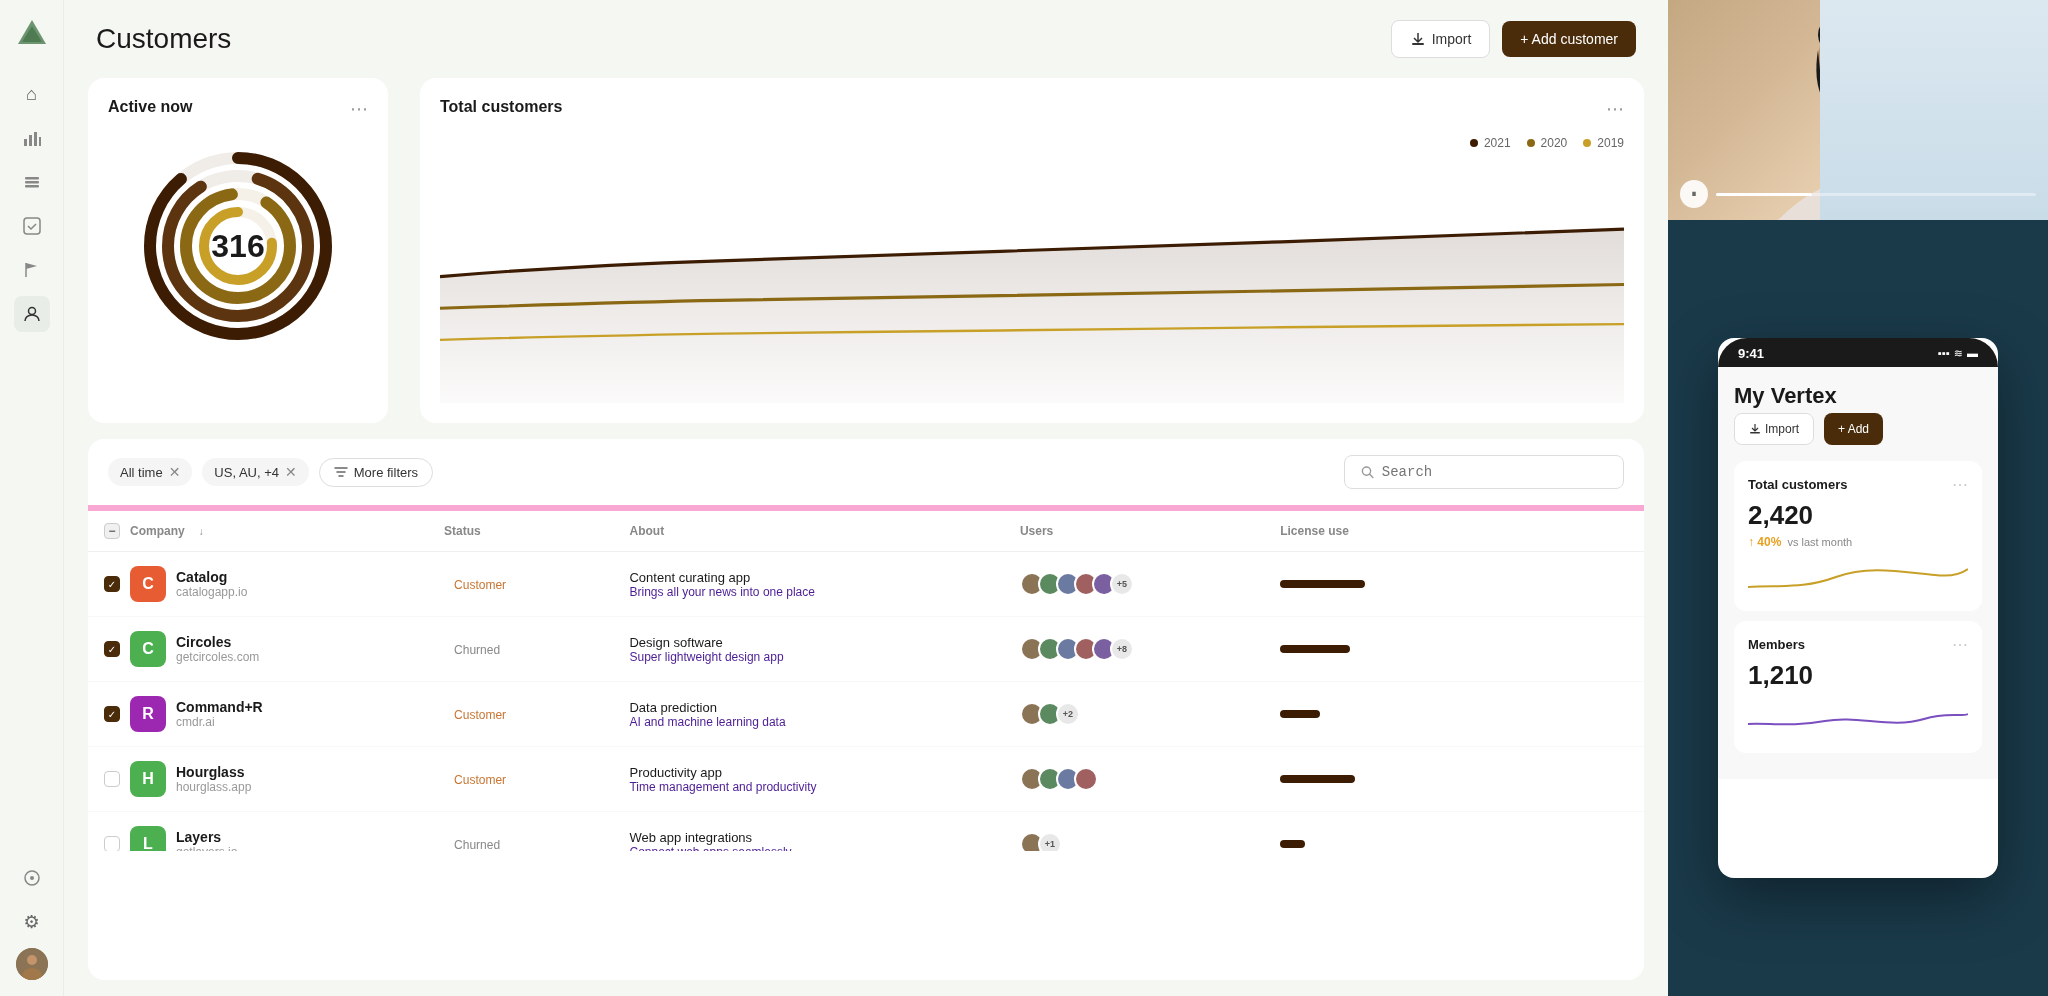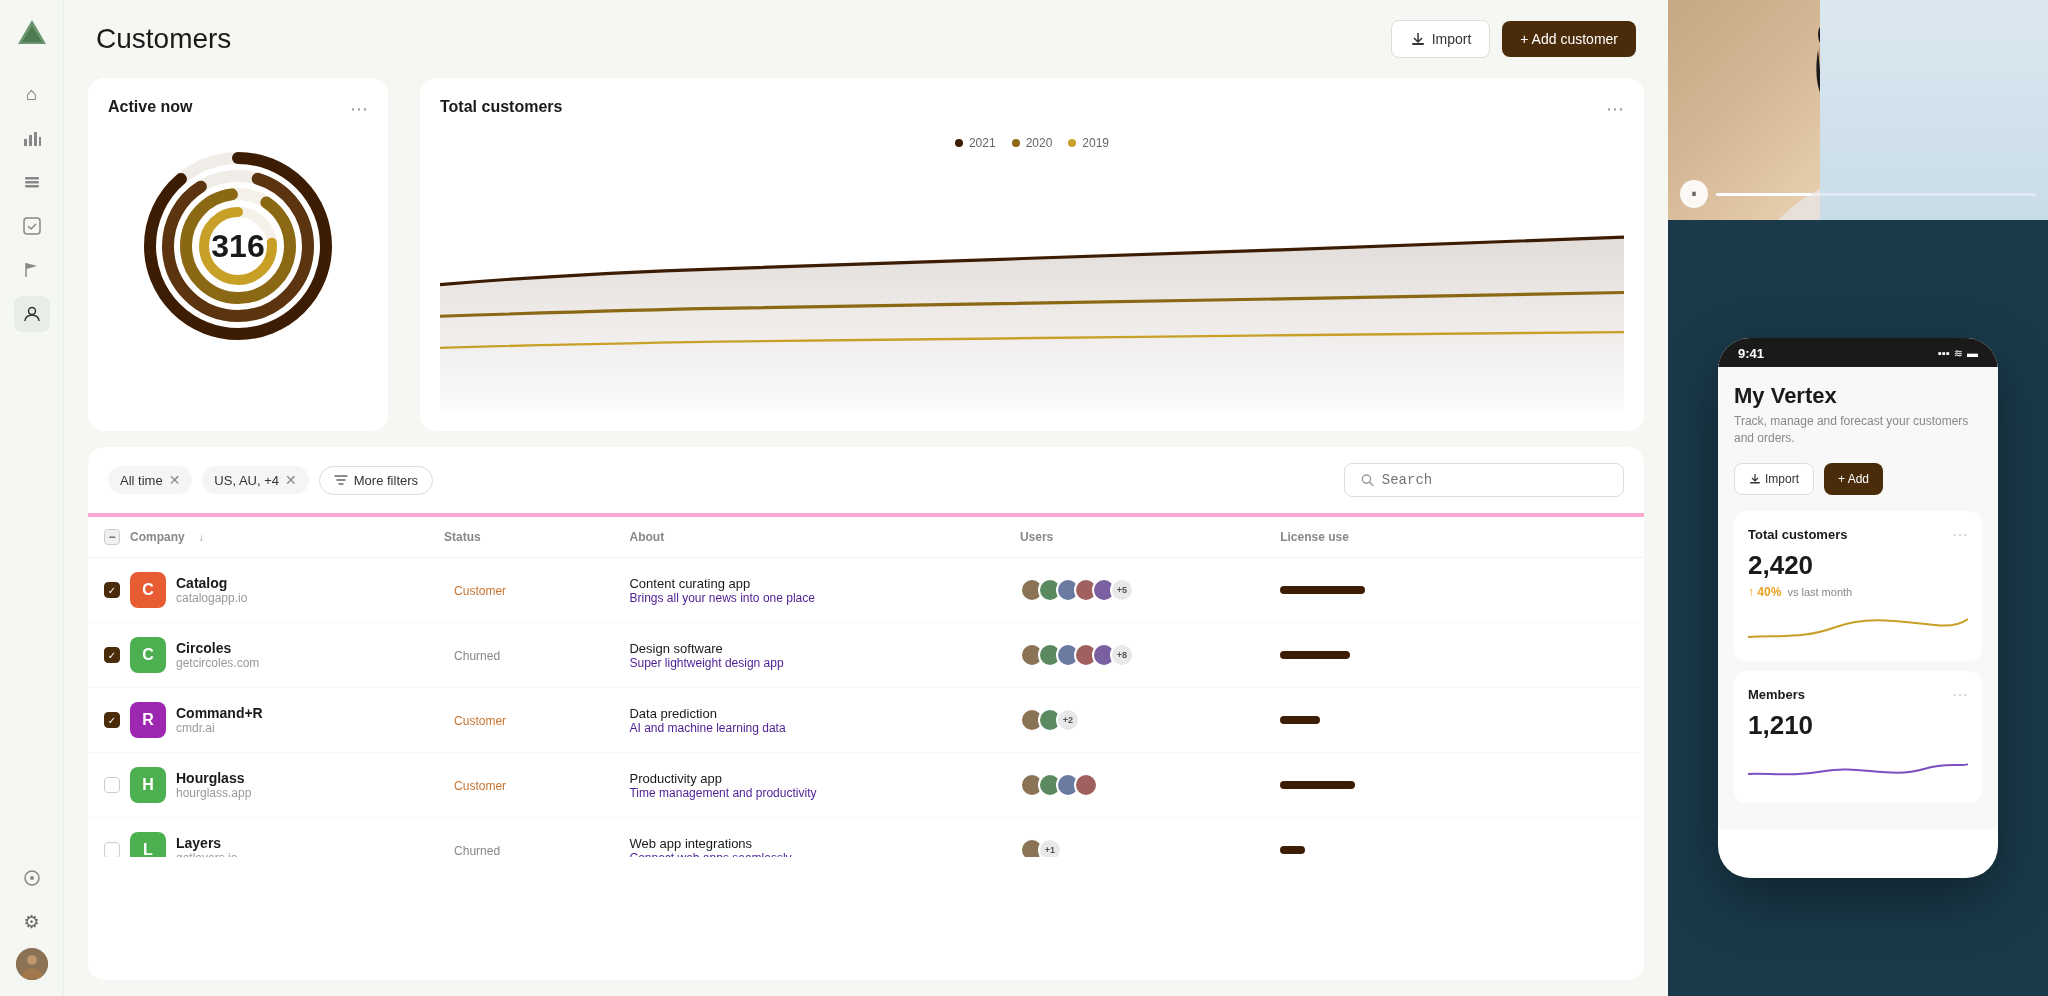--- a/index.html
+++ b/index.html
@@ -168,22 +168,21 @@
       flex: 1;
       background: white;
       border-radius: 16px;
       padding: 20px;
       display: flex;
       flex-direction: column;
     }
     .chart-legend {
       display: flex;
       gap: 16px;
-      justify-content: center;
-      margin-bottom: 8px;
+      justify-content: flex-end;
     }
     .legend-item {
       display: flex;
       align-items: center;
       gap: 6px;
       font-size: 12px;
       color: #666;
     }
     .legend-dot {
       width: 8px;
@@ -214,21 +213,21 @@
       margin: 0 24px 16px;
       overflow: hidden;
       flex: 1;
     }
 
     .filters-row {
       display: flex;
       align-items: center;
       padding: 16px 20px;
       gap: 10px;
-      border-bottom: 4px solid #f9a8d4;
+      border-bottom: 6px solid #f9a8d4;
     }
     .filter-chip {
       display: flex;
       align-items: center;
       gap: 6px;
       padding: 6px 12px;
       background: #f5f5f5;
       border-radius: 20px;
       font-size: 13px;
       color: #333;
@@ -476,21 +475,21 @@
     .phone-mockup {
       flex: 1;
       background: #1a3a4a;
       display: flex;
       align-items: center;
       justify-content: center;
       padding: 16px;
     }
     .phone-frame {
       background: white;
-      border-radius: 32px;
+      border-radius: 16px;
       width: 280px;
       min-height: 540px;
       overflow: hidden;
       box-shadow: 0 20px 60px rgba(0,0,0,0.4);
       position: relative;
     }
     .phone-notch-bar {
       background: #1a1a1a;
       color: white;
       font-size: 11px;
@@ -1025,21 +1024,20 @@
       <div class="phone-notch-bar">
         <span class="phone-time">9:41</span>
         <div class="phone-icons">
           <span>▪▪▪</span>
           <span>≋</span>
           <span>▬</span>
         </div>
       </div>
       <div class="phone-content">
         <div class="phone-app-title">My Vertex</div>
-        <div class="phone-app-desc">Track, manage and forecast your customers and orders.</div>
         <div class="phone-actions">
           <button class="phone-btn-import">
             <svg width="12" height="12" viewBox="0 0 12 12" fill="none">
               <path d="M6 1v7M3 5l3 3 3-3" stroke="#333" stroke-width="1.2" fill="none"></path>
               <rect x="1" y="9" width="10" height="1.5" rx="0.75" fill="#333"></rect>
             </svg>
             <span>Import</span>
           </button>
           <button class="phone-btn-add">
             <span>+ Add</span>

